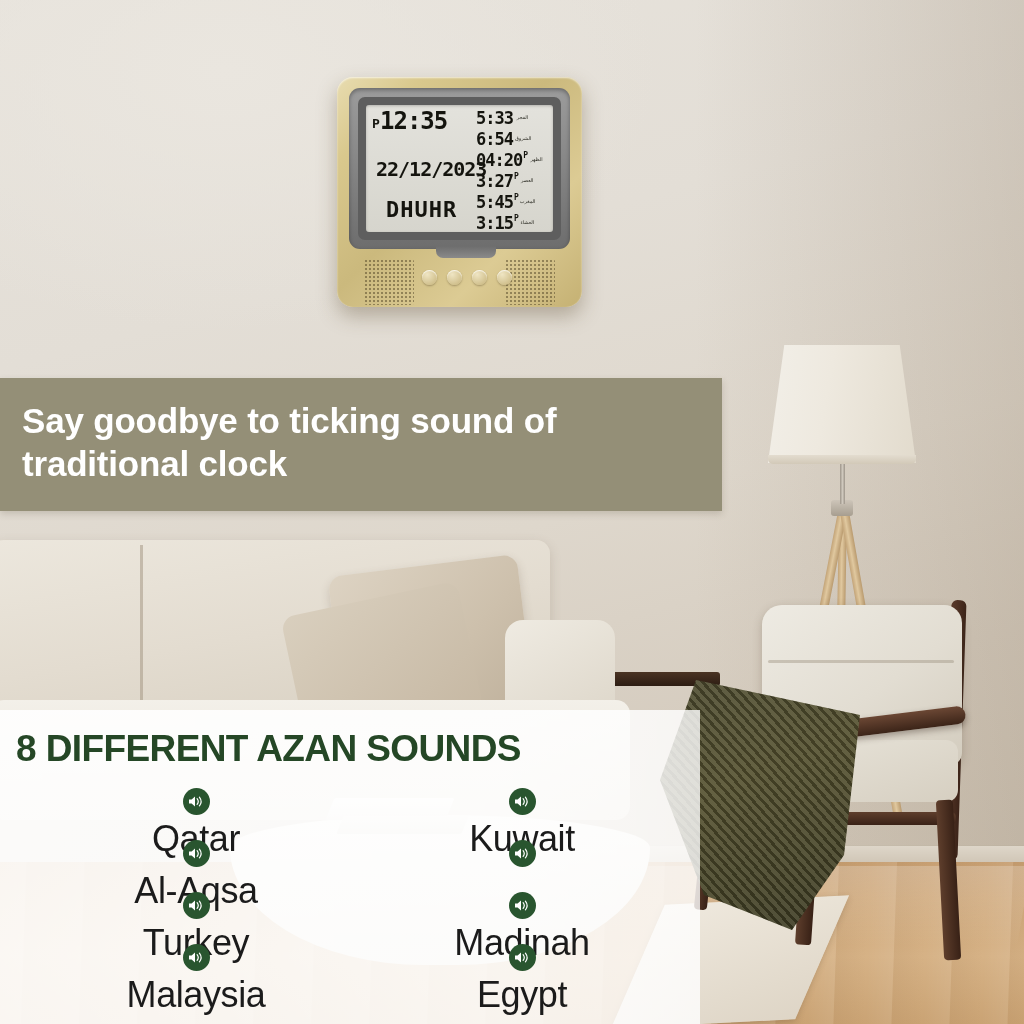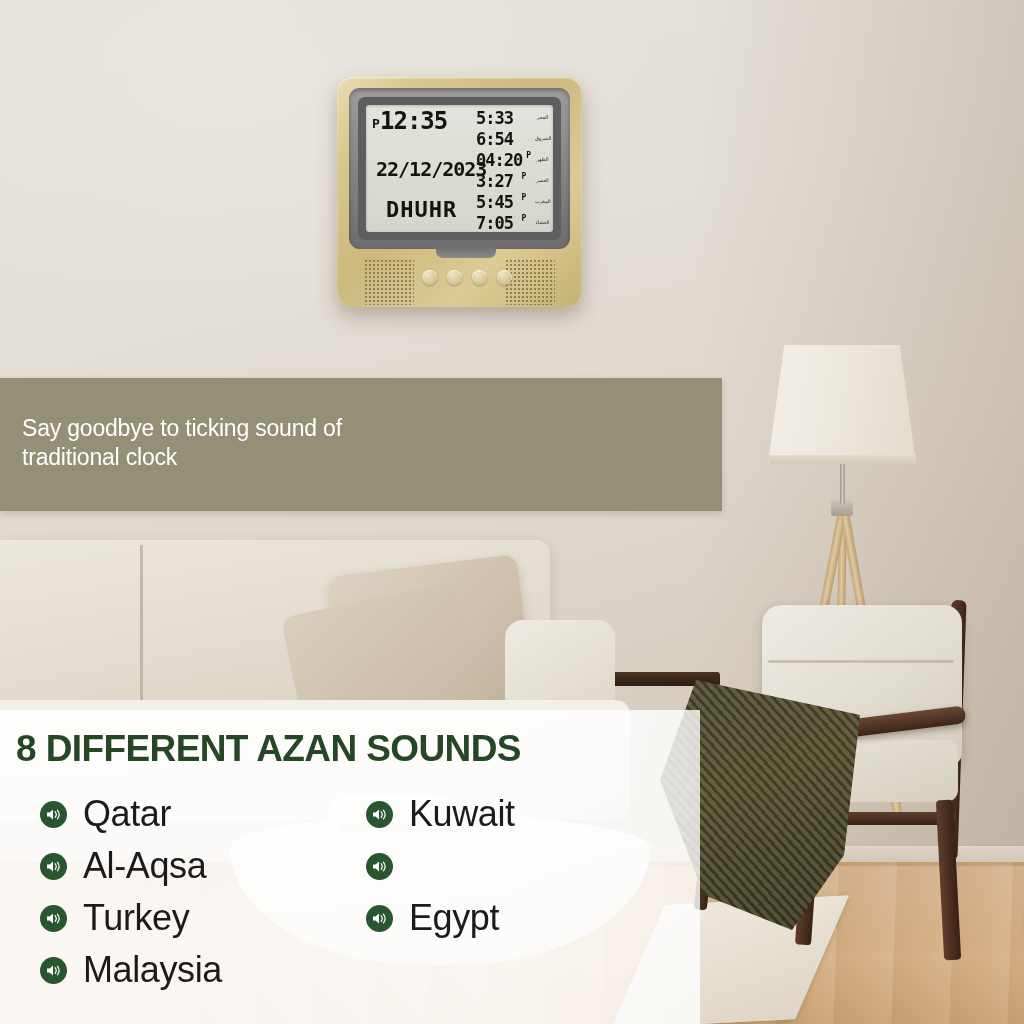--- a/index.html
+++ b/index.html
@@ -221,21 +221,21 @@
     letter-spacing:-1px;
   }
   .prayer-label{
     position:absolute;left:20px;top:92px;font-size:22px;font-weight:bold;color:#14140e;
     letter-spacing:1px;
   }
   .times{
     position:absolute;right:3px;top:2px;width:74px;
   }
   .trow{
-    position:relative;height:21px;display:flex;align-items:center;justify-content:space-between;
+    position:relative;height:21px;display:flex;align-items:center;justify-content:flex-start;
   }
   .ttime{font-size:17px;font-weight:bold;color:#14140e;letter-spacing:-1px;}
   .tpm{font-size:8px;font-weight:bold;color:#14140e;margin-left:1px;align-self:flex-start;margin-top:2px;}
   .tar{
     font-size:5px;color:#2a2a22;width:15px;text-align:center;margin-left:1px;
     font-family:"DejaVu Sans",sans-serif;line-height:1.05;
   }
   .grille{
     position:absolute;top:182px;width:50px;height:46px;
     background:radial-gradient(circle, rgba(70,58,30,.55) 28%, rgba(0,0,0,0) 30%) 0 0/4px 4px;
@@ -251,39 +251,39 @@
   }
 
   
   .banner{
     position:absolute;left:0;top:378px;width:722px;height:133px;
     background:#948f77;
     box-shadow:0 3px 7px rgba(80,72,50,.2);
     display:flex;align-items:center;
   }
   .banner-text{
-    color:#fff;font-size:23px;font-weight:normal;line-height:1.22;
+    color:#fff;font-size:35px;font-weight:bold;line-height:1.22;
     padding-left:22px;padding-bottom:4px;letter-spacing:-.2px;
   }
 
   
   .panel{
     position:absolute;left:0;top:710px;width:700px;height:314px;
     background:linear-gradient(to right, rgba(255,255,255,.90) 0%, rgba(255,255,255,.88) 72%, rgba(255,255,255,.80) 100%);
   }
   .panel-title{
     position:absolute;left:16px;top:18px;
     font-size:37px;font-weight:bold;color:#254726;letter-spacing:-.6px;
   }
   .cols{
     position:absolute;left:40px;top:78px;width:650px;
     display:flex;gap:14px;
   }
   .col{width:312px;}
-  .srow{display:flex;align-items:center;gap:16px;height:52px;}
+  .srow{display:flex;align-items:center;gap:6px;height:52px;flex-direction:column;}
   .spk{
     width:27px;height:27px;border-radius:50%;
     background:#29552f;flex:0 0 27px;
     display:flex;align-items:center;justify-content:center;
   }
   .spk svg{display:block;}
   .sname{font-size:36px;color:#1b1b1b;letter-spacing:-.4px;line-height:1;}
 </style>
 </head>
 <body>
@@ -357,21 +357,21 @@
               <span class="ttime">3:27</span>
               <span class="tpm">P</span>
               <span class="tar">العصر</span>
             </div>
             <div class="trow">
               <span class="ttime">5:45</span>
               <span class="tpm">P</span>
               <span class="tar">المغرب</span>
             </div>
             <div class="trow">
-              <span class="ttime">7:05</span>
+              <span class="ttime">3:15</span>
               <span class="tpm">P</span>
               <span class="tar">العشاء</span>
             </div>
           </div>
         </div>
       </div>
     </div>
     <div class="lcd-chin"></div>
     <div class="grille grille-l"></div>
     <div class="grille grille-r"></div>
@@ -458,20 +458,30 @@
           </span>
         </div>
         <div class="srow">
           <span class="spk">
             <svg width="16" height="13" viewBox="0 0 16 13">
                 <path d="M1 4.6h2.6L7 1.4v10.2L3.6 8.4H1z" fill="#fff"></path>
                 <path d="M9.1 3.6a4.6 4.6 0 0 1 0 5.8" stroke="#fff" stroke-width="1.2" fill="none" stroke-linecap="round"></path>
                 <path d="M11.4 2.1a7.2 7.2 0 0 1 0 8.8" stroke="#fff" stroke-width="1.2" fill="none" stroke-linecap="round"></path>
               </svg>
           </span>
+          <span class="sname">Madinah</span>
+        </div>
+        <div class="srow">
+          <span class="spk">
+            <svg width="16" height="13" viewBox="0 0 16 13">
+                <path d="M1 4.6h2.6L7 1.4v10.2L3.6 8.4H1z" fill="#fff"></path>
+                <path d="M9.1 3.6a4.6 4.6 0 0 1 0 5.8" stroke="#fff" stroke-width="1.2" fill="none" stroke-linecap="round"></path>
+                <path d="M11.4 2.1a7.2 7.2 0 0 1 0 8.8" stroke="#fff" stroke-width="1.2" fill="none" stroke-linecap="round"></path>
+              </svg>
+          </span>
           <span class="sname">Egypt</span>
         </div>
       </div>
 
     </div>
   </div>
 
 </div>
 
 </body></html>

